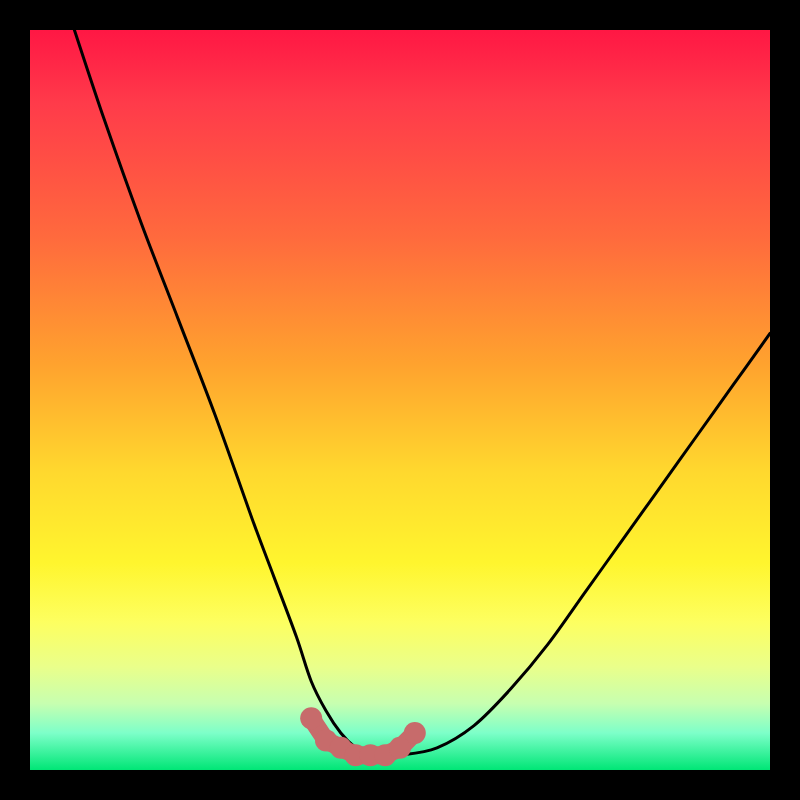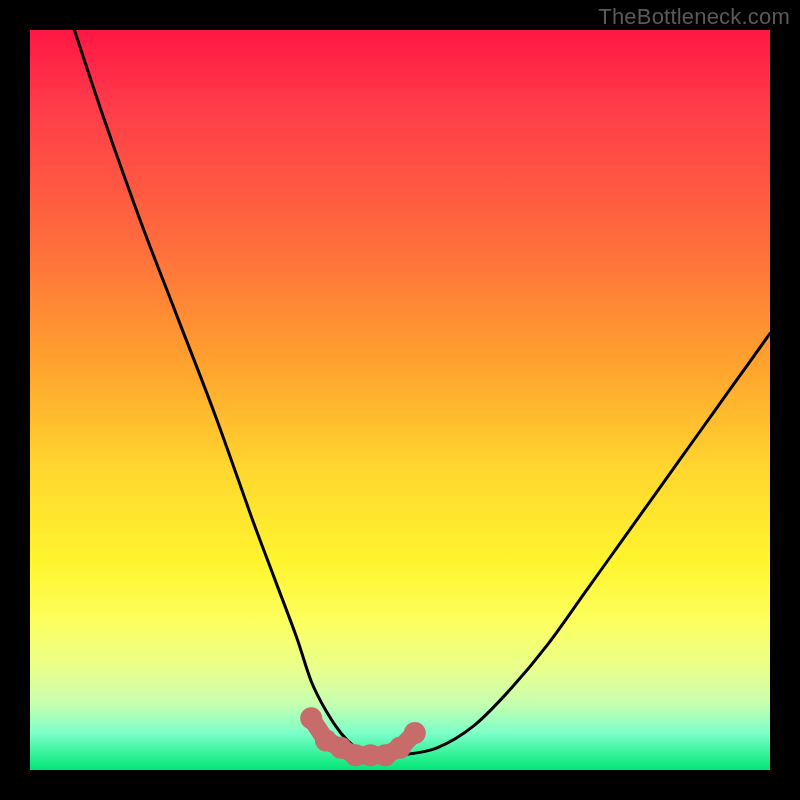--- a/index.html
+++ b/index.html
@@ -55,21 +55,20 @@
     left: 0;
     top: 0;
     width: 740px;
     height: 740px;
   }
 </style>
 </head>
 <body>
 
 <div class="frame">
-  <div class="watermark">TheBottleneck.com</div>
 
   <div class="plot">
     <svg class="curve" viewBox="0 0 740 740" preserveAspectRatio="none">
       <path id="main-curve" fill="none" stroke="#000000" stroke-width="3" stroke-linecap="round" stroke-linejoin="round" d="M 44.4 0 C 49.33333333333333 14.799999999999992, 62.9 56.73333333333329, 74 88.79999999999995 C 85.1 120.86666666666662, 98.66666666666667 159.09999999999997, 111 192.39999999999998 C 123.33333333333333 225.7, 135.66666666666666 256.53333333333336, 148 288.6 C 160.33333333333334 320.6666666666667, 172.66666666666666 351.5, 185 384.8 C 197.33333333333334 418.1, 212.13333333333333 461.26666666666665, 222 488.4 C 231.86666666666667 515.5333333333333, 236.8 527.8666666666667, 244.20000000000002 547.6 C 251.60000000000002 567.3333333333334, 260.2333333333333 589.5333333333333, 266.4 606.8 C 272.56666666666666 624.0666666666666, 276.26666666666665 638.8666666666667, 281.2 651.2 C 286.1333333333333 663.5333333333334, 291.06666666666666 672.1666666666666, 296 680.8 C 300.93333333333334 689.4333333333333, 305.8666666666667 696.8333333333334, 310.8 703 C 315.73333333333335 709.1666666666666, 320.6666666666667 714.0999999999999, 325.6 717.8 C 330.53333333333336 721.5, 335.4666666666667 723.9666666666667, 340.40000000000003 725.2 C 345.33333333333337 726.4333333333334, 350.26666666666665 725.2, 355.2 725.2 C 360.1333333333333 725.2, 361.3666666666667 726.4333333333334, 370 725.2 C 378.6333333333333 723.9666666666667, 394.66666666666674 722.7333333333333, 407.00000000000006 717.8 C 419.33333333333337 712.8666666666666, 431.6666666666667 705.4666666666667, 444 695.6 C 456.3333333333333 685.7333333333333, 468.6666666666667 672.1666666666667, 481 658.6 C 493.3333333333333 645.0333333333333, 505.6666666666667 630.2333333333333, 518 614.2 C 530.3333333333334 598.1666666666667, 542.6666666666666 579.6666666666666, 555 562.4 C 567.3333333333334 545.1333333333333, 579.6666666666666 527.8666666666667, 592 510.6 C 604.3333333333334 493.33333333333337, 616.6666666666666 476.06666666666666, 629 458.8 C 641.3333333333334 441.53333333333336, 653.6666666666666 424.26666666666665, 666 407 C 678.3333333333334 389.73333333333335, 690.6666666666666 372.46666666666664, 703 355.2 C 715.3333333333334 337.93333333333334, 733.8333333333334 312.03333333333336, 740 303.40000000000003"></path>
       <path id="marker-path" fill="none" stroke="#c76b6b" stroke-width="18" stroke-linecap="round" stroke-linejoin="round" d="M 281.2 688.2 L 296 710.4 L 310.8 717.8 L 325.6 725.2 L 340.40000000000003 725.2 L 355.2 725.2 L 370 717.8 L 384.8 703"></path>
       <g id="marker-dots">
           <circle cx="281.2" cy="688.2" r="11" fill="#c76b6b"></circle>
           <circle cx="296" cy="710.4" r="11" fill="#c76b6b"></circle>
           <circle cx="310.8" cy="717.8" r="11" fill="#c76b6b"></circle>
           <circle cx="325.6" cy="725.2" r="11" fill="#c76b6b"></circle>

